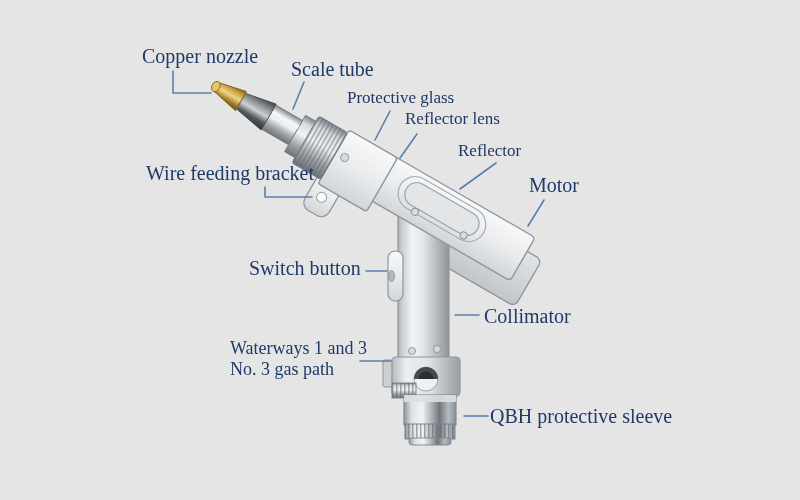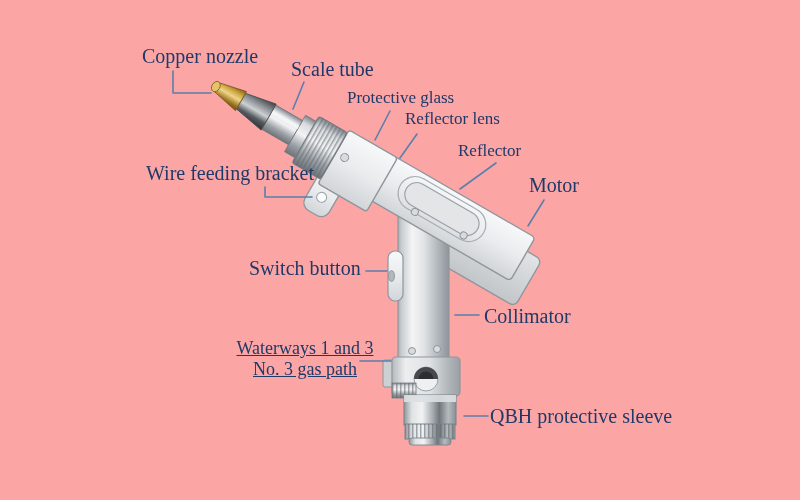--- a/index.html
+++ b/index.html
@@ -1,30 +1,30 @@
 <!DOCTYPE html>
 <html><head>
 <meta charset="utf-8">
 <title>Laser Welding Gun Parts Diagram</title>
 <style>
   html,body{margin:0;padding:0;background:#ffffff;}
   #stage{
-    position:relative;width:800px;height:500px;background:#fca5a5;
+    position:relative;width:800px;height:500px;background:#e5e5e5;
     overflow:hidden;font-family:"Liberation Serif","DejaVu Serif",serif;
   }
   #gun-svg{position:absolute;left:0;top:0;}
   .lbl{
     position:absolute;white-space:nowrap;color:#1f3968;
     font-family:"Liberation Serif","DejaVu Serif",serif;
     line-height:1.15;
   }
   .sz20{font-size:20px;}
   .sz17{font-size:17px;}
   .sz18{font-size:18px;}
-  .waterways{width:150px;text-align:center;line-height:21px;text-decoration:underline;}
+  .waterways{width:150px;text-align:left;line-height:21px;}
 </style>
 </head>
 <body>
 
 <div id="stage">
 
   <svg id="gun-svg" width="800" height="500" viewBox="0 0 800 500">
     <defs>
       <linearGradient id="bodyGrad" x1="0" y1="0" x2="0" y2="1">
         <stop offset="0" stop-color="#f7f8f9"></stop>

